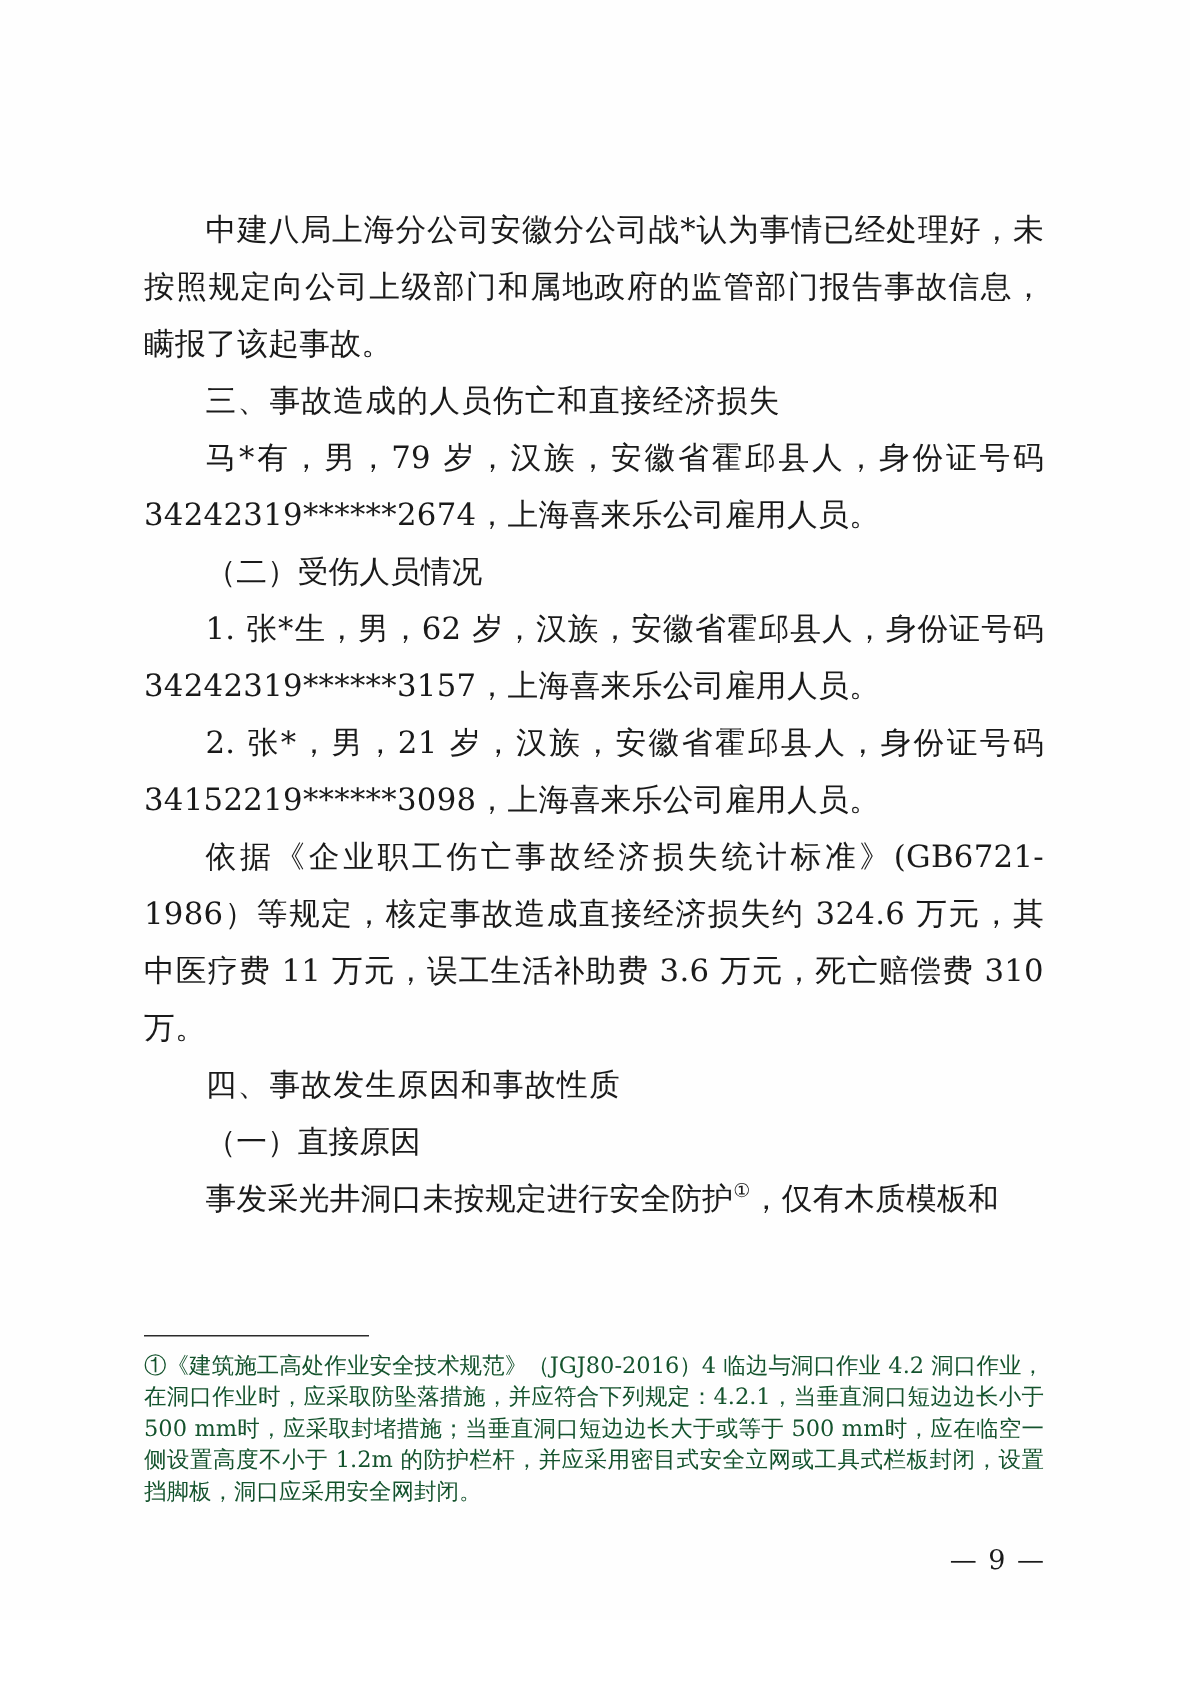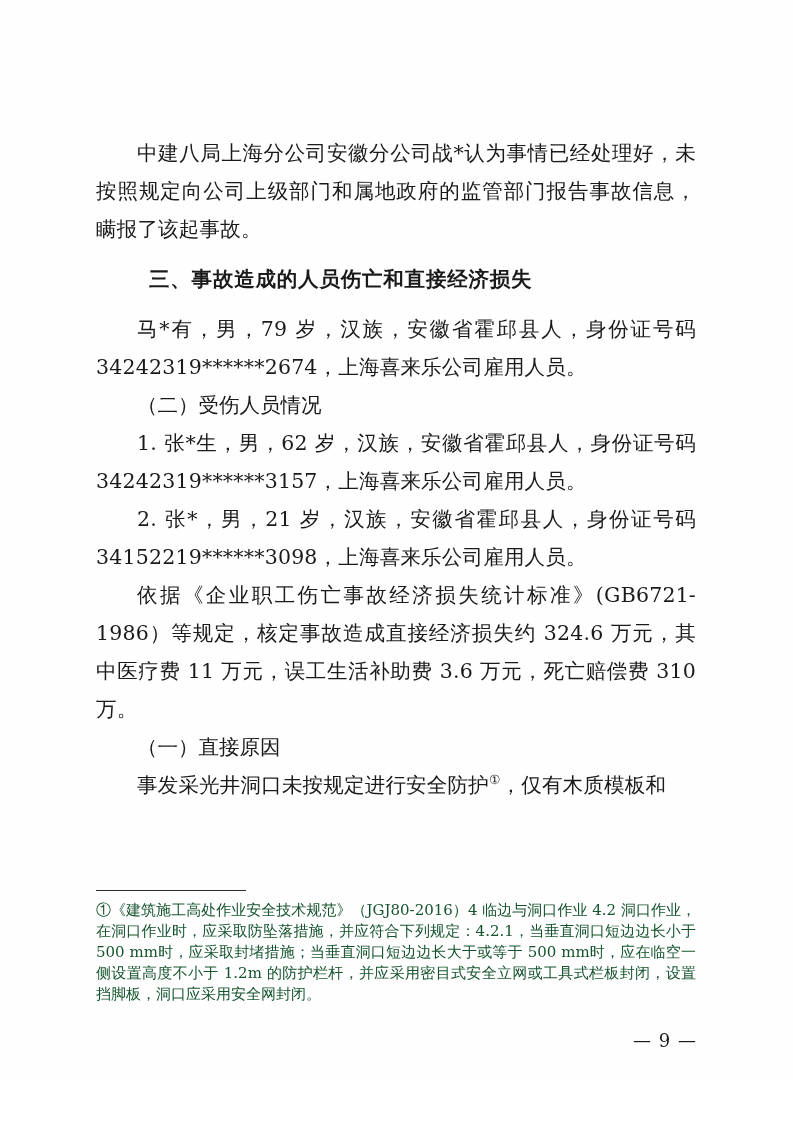--- a/index.html
+++ b/index.html
@@ -36,23 +36,23 @@
     margin: 0 0 0 0;
     letter-spacing: 0.2px;
     font-family: "DejaVu Serif", "Liberation Serif", serif;
   }
   .indent {
     text-indent: 41px;
   }
   .heading {
     font-size: 20.5px;
     line-height: 38px;
-    font-weight: bold;
+    font-weight: normal;
     text-indent: 41px;
-    margin: 12px;
+    margin: 0;
     letter-spacing: 0.8px;
   }
   .subhead {
     font-size: 20.5px;
     line-height: 38px;
     text-indent: 41px;
     margin: 0;
   }
   .footnote-rule {
     position: absolute;
@@ -108,20 +108,21 @@
 
     <p class="subhead">（二）受伤人员情况</p>
 
     <p class="para indent">1. 张*生，男，62 岁，汉族，安徽省霍邱县人，身份证号码 34242319******3157，上海喜来乐公司雇用人员。</p>
 
     <p class="para indent">2. 张*，男，21 岁，汉族，安徽省霍邱县人，身份证号码 34152219******3098，上海喜来乐公司雇用人员。</p>
 
 
     <p class="para indent">依据《企业职工伤亡事故经济损失统计标准》(GB6721-1986）等规定，核定事故造成直接经济损失约 324.6 万元，其中医疗费 11 万元，误工生活补助费 3.6 万元，死亡赔偿费 310 万。</p>
 
+    <p class="heading">四、事故发生原因和事故性质</p>
 
     <p class="subhead">（一）直接原因</p>
 
     <p class="para indent"><span>事发采光井洞口未按规定进行安全防护</span><sup>①</sup><span>，仅有木质模板和</span></p>
 
   </div>
 
   <div class="footnote-rule"></div>
 
   <div class="footnotes">

